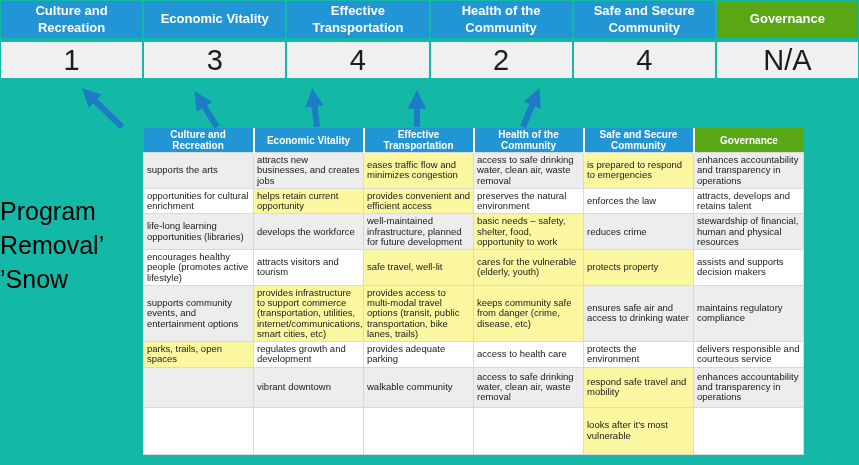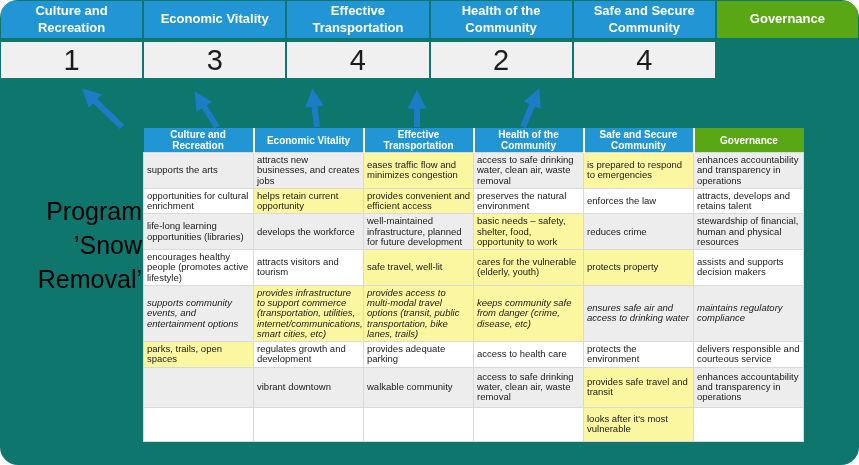--- a/index.html
+++ b/index.html
@@ -2,60 +2,60 @@
 <html style="--blue: #2295d4; --green: #59a715; --yellow: #fbf7a0; --band: #f0f0f0; --stripe: #ededed; --arrow: #1c7cc5;"><head>
 <meta charset="utf-8">
 <style>
   :root{
     --blue:#2295d4; --green:#59a715; --yellow:#fbf7a0; --band:#f0f0f0;
     --stripe:#ededed; --border:#d9d9d9; --arrow:#1c7cc5;
   }
   *{box-sizing:border-box;margin:0;padding:0;}
   html,body{background:#fff;}
   body{font-family:"Liberation Sans",sans-serif;}
-  .slide{position:relative;width:859px;height:465px;background:#0f766e;overflow:hidden;border-radius:18px;}
+  .slide{position:relative;width:859px;height:465px;background:#14b8a6;overflow:hidden;}
 
   
   .scoreboard{position:absolute;left:1px;top:1px;width:857px;display:grid;
     grid-template-columns:repeat(6,1fr);gap:2px;}
   .sb-head{height:37px;background:var(--blue);color:#fff;font-weight:bold;
     font-size:13px;line-height:1.25;display:flex;align-items:center;justify-content:center;
     text-align:center;padding:1px 10px;}
   .sb-head.green{background:var(--green);}
   .sb-score{height:36px;margin-top:2px;background:var(--band);color:#1c1c1c;
     font-size:29px;display:flex;align-items:center;justify-content:center;}
 
   
   .arrows-svg{position:absolute;left:0;top:0;width:859px;height:465px;pointer-events:none;}
 
   
-  .title-block{position:absolute;left:0;top:194px;width:142px;text-align:right;
+  .title-block{position:absolute;left:0;top:194px;width:142px;text-align:left;
     color:#000;font-size:25px;line-height:34px;}
 
   
   .matrix{position:absolute;left:143px;top:128px;}
   table{border-collapse:collapse;table-layout:fixed;width:660px;}
   col{width:110px;}
   th{background:var(--blue);color:#fff;font-weight:bold;font-size:10px;line-height:1.1;
     height:23px;text-align:center;vertical-align:middle;padding:1px 2px;
     border-right:2px solid #fff;}
   th:last-child{border-right:none;}
   th.green{background:var(--green);}
   td{border:1px solid var(--border);font-size:9.5px;line-height:1.08;color:#1a1a1a;
     vertical-align:middle;padding:2px 3px;background:#fff;}
   tbody tr:nth-child(odd) td{background:var(--stripe);}
   td.hl, tbody tr:nth-child(odd) td.hl{background:var(--yellow);}
   tbody tr:nth-child(1) td{height:25px;}
   tbody tr:nth-child(2) td{height:19px;}
   tbody tr:nth-child(3) td{height:33px;}
   tbody tr:nth-child(4) td{height:29px;}
-  tbody tr:nth-child(5) td{height:48px;font-style:italic;}
+  tbody tr:nth-child(5) td{height:48px;}
   tbody tr:nth-child(6) td{height:22px;}
   tbody tr:nth-child(7) td{height:40px;}
-  tbody tr:nth-child(8) td{height:34px;}
+  tbody tr:nth-child(8) td{height:47px;}
 </style>
 </head>
 <body>
 
 <div class="slide">
 
   <div class="scoreboard" id="scoreboard">
       <div class="sb-head">
         <span>Culture and Recreation</span>
       </div>
@@ -72,39 +72,40 @@
         <span>Safe and Secure Community</span>
       </div>
       <div class="sb-head green">
         <span>Governance</span>
       </div>
       <div class="sb-score">1</div>
       <div class="sb-score">3</div>
       <div class="sb-score">4</div>
       <div class="sb-score">2</div>
       <div class="sb-score">4</div>
+      <div class="sb-score">N/A</div>
     </div>
 
   <svg class="arrows-svg" viewBox="0 0 859 465" xmlns="http://www.w3.org/2000/svg">
     <defs>
       <marker id="ah" viewBox="0 0 4 4" refX="1" refY="2" markerWidth="3.1" markerHeight="3.1" orient="auto">
         <path d="M0,0 L4,2 L0,4 Z" fill="#1c7cc5"></path>
       </marker>
     </defs>
     <line x1="122" y1="127" x2="92" y2="98" stroke="#1c7cc5" stroke-width="6" marker-end="url(#ah)"></line>
     <line x1="217" y1="127" x2="202" y2="103" stroke="#1c7cc5" stroke-width="6" marker-end="url(#ah)"></line>
     <line x1="317" y1="127" x2="314" y2="102" stroke="#1c7cc5" stroke-width="6" marker-end="url(#ah)"></line>
     <line x1="417" y1="127" x2="417" y2="104" stroke="#1c7cc5" stroke-width="6" marker-end="url(#ah)"></line>
     <line x1="523" y1="127" x2="534" y2="101" stroke="#1c7cc5" stroke-width="6" marker-end="url(#ah)"></line>
   </svg>
 
   <div class="title-block" id="title-block">
       <div>Program</div>
+      <div>Removal’</div>
       <div>’Snow</div>
-      <div>Removal’</div>
     </div>
 
   <div class="matrix">
     <table>
       <colgroup>
           <col>
           <col>
           <col>
           <col>
           <col>
@@ -167,21 +168,21 @@
             <td>provides adequate parking</td>
             <td>access to health care</td>
             <td>protects the environment</td>
             <td>delivers responsible and courteous service</td>
           </tr>
           <tr>
             <td></td>
             <td>vibrant downtown</td>
             <td>walkable community</td>
             <td>access to safe drinking water, clean air, waste removal</td>
-            <td class="hl">provides safe travel and transit</td>
+            <td class="hl">respond safe travel and mobility</td>
             <td>enhances accountability and transparency in operations</td>
           </tr>
           <tr>
             <td></td>
             <td></td>
             <td></td>
             <td></td>
             <td class="hl">looks after it's most vulnerable</td>
             <td></td>
           </tr>

